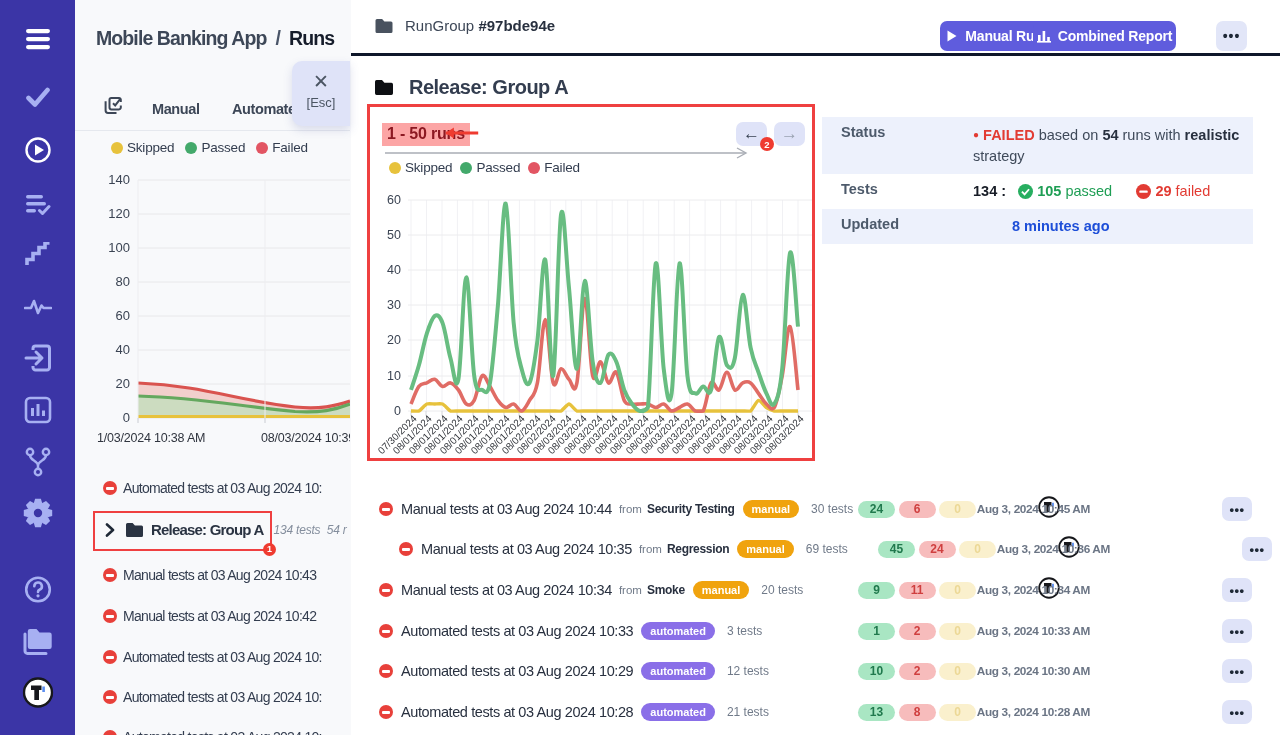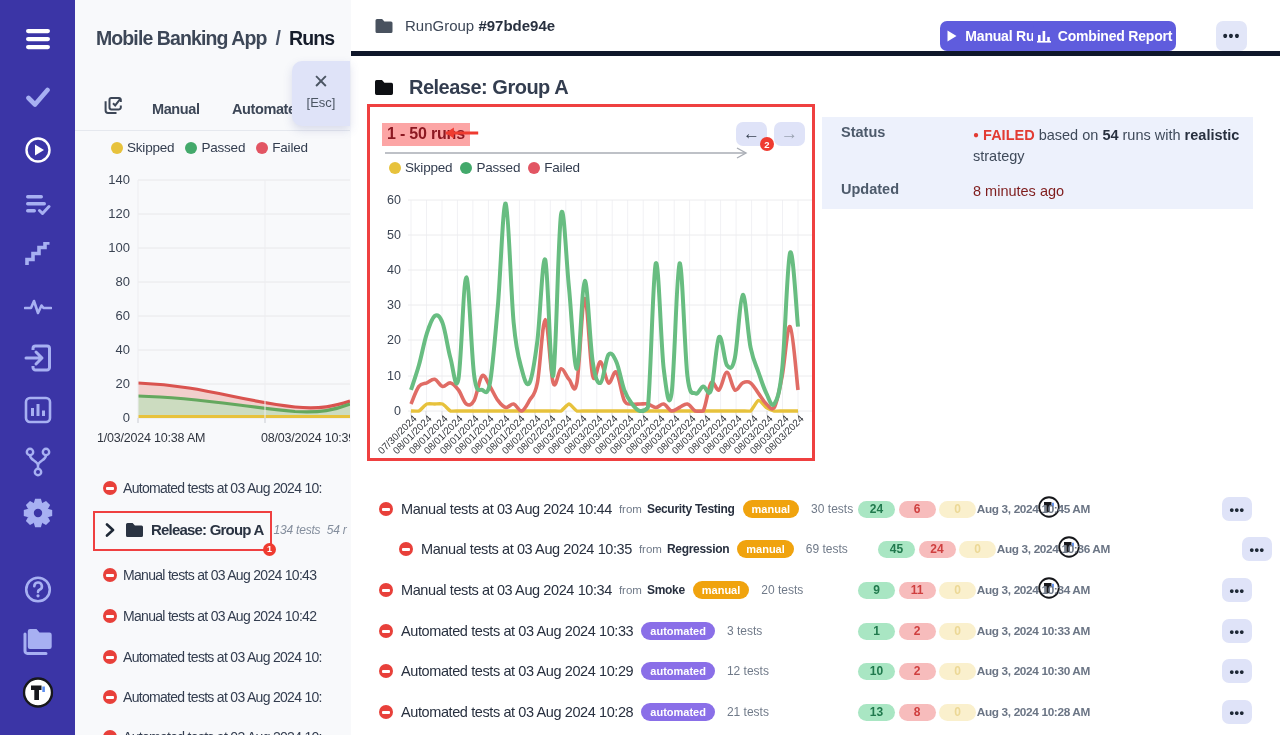--- a/index.html
+++ b/index.html
@@ -17,21 +17,21 @@
 .tabs .tlbl { position:absolute; top:11px; font-size:14.5px; letter-spacing:-0.4px; font-weight:bold; color:#3d4757; white-space:nowrap; }
 #escpop { position:absolute; left:217px; top:61px; width:58px; height:65px; background:#dfe3f8; border-radius:10px 0 0 10px; text-align:center; z-index:5; box-shadow:0 4px 10px rgba(80,90,160,0.18);}
 #escpop .x { color:#4b5563; font-size:19px; line-height:1; margin-top:11px; }
 #escpop .esc { color:#4b5563; font-size:13px; margin-top:4px; }
 
 .litem { position:absolute; left:28px; display:flex; align-items:center; white-space:nowrap; font-size:14px; letter-spacing:-0.7px; color:#333d4f; }
 .minus { width:14px; height:14px; border-radius:50%; background:#e8403a; position:relative; flex:0 0 14px; margin-right:6px;}
 .minus::after { content:""; position:absolute; left:3px; top:6px; width:8px; height:2.5px; background:#fff; border-radius:1px;}
 
 #main { position:absolute; left:351px; top:0; width:929px; height:735px; background:#fff; }
-#topbar { position:absolute; left:0; top:0; width:929px; height:56px; border-bottom:5px solid #0f172a; }
+#topbar { position:absolute; left:0; top:0; width:929px; height:56px; border-bottom:3px solid #0f172a; }
 #topbar .crumb { position:absolute; left:24px; top:17px; display:flex; align-items:center; font-size:15px; color:#3d4757; }
 #topbar .crumb b { color:#28303f; }
 .btn { position:absolute; top:21px; height:30px; border-radius:7px; background:#5f5cdd; color:#fff; font-size:14px; letter-spacing:-0.2px; font-weight:bold; display:flex; align-items:center; justify-content:center; }
 #btn-dots { background:#e2e6f8; color:#1f2937; width:31px; letter-spacing:1px; font-size:14px;}
 #h2row { position:absolute; left:24px; top:76px; display:flex; align-items:center; }
 #h2row .t { font-size:20px; font-weight:bold; color:#333d4f; margin-left:16px; letter-spacing:-0.5px; }
 
 #card { position:absolute; left:16px; top:104px; width:448px; height:357px; border:3px solid #ef4040; background:#fff; }
 #runslbl { position:absolute; left:12px; top:16px; background:#fca5a5; color:#8c1822; font-size:16px; letter-spacing:-0.2px; font-weight:bold; padding:2px 5px 3px; white-space:nowrap;}
 .pagebtn { position:absolute; top:15px; width:31px; height:24px; background:#dfe3f8; border-radius:7px; color:#374151; display:flex; align-items:center; justify-content:center; font-size:17px; }
@@ -312,23 +312,38 @@
           <text transform="translate(413,306) rotate(-45)" text-anchor="end" x="0" y="9">08/03/2024</text>
           <text transform="translate(428,306) rotate(-45)" text-anchor="end" x="0" y="9">08/03/2024</text>
         </g>
       </svg>
     </div>
     <div id="stat">
       <div class="srow" style="background:#edf1fc;">
         <div class="k">Status</div>
         <div class="v"><span style="color:#e23b33;"><span style="font-size:10px; vertical-align:2px;">●</span> <b>FAILED</b></span> based on <b style="color:#28303f;">54</b> runs with <b style="color:#28303f;">realistic</b><br>strategy</div>
       </div>
+      <div class="srow" style="background:#fff;">
+        <div class="k">Tests</div>
+        <div class="v"><b style="color:#171c26;">134 :</b>&nbsp;&nbsp;
+          <svg width="15" height="15" viewBox="0 0 16 16" style="vertical-align:-3px;">
+              <circle cx="8" cy="8" r="8" fill="#27ae60"></circle>
+              <path d="M4.2 8.2 L7 11 L11.8 5.6" fill="none" stroke="#fff" stroke-width="2"></path>
+            </svg>
+          <b style="color:#1e9e54;">105</b> <span style="color:#1e9e54;">passed</span>&nbsp;&nbsp;&nbsp;&nbsp;&nbsp;
+          <svg width="15" height="15" viewBox="0 0 16 16" style="vertical-align:-3px;">
+              <circle cx="8" cy="8" r="8" fill="#e23b33"></circle>
+              <rect x="3.5" y="6.8" width="9" height="2.6" rx="1" fill="#fff"></rect>
+            </svg>
+          <b style="color:#e23b33;">29</b> <span style="color:#e23b33;">failed</span>
+        </div>
+      </div>
       <div class="srow" style="background:#edf1fc;">
         <div class="k">Updated</div>
-        <div class="v" style="font-weight:normal; color:#7f1d1d;">8 minutes ago</div>
+        <div class="v" style="font-weight:bold; color:#1d4ed8;margin-left:39px;">8 minutes ago</div>
       </div>
     </div>
     <div id="mlist">
       <div class="mrow" style="top:494px;">
         <span class="minus" style="margin-left:28px;"></span>
         <span class="title">Manual tests at 03 Aug 2024 10:44</span>
         <span class="from">from</span>
           <span class="src">Security Testing</span>
         <span class="bdg man">manual</span>
         <span class="ntests">30 tests</span>

